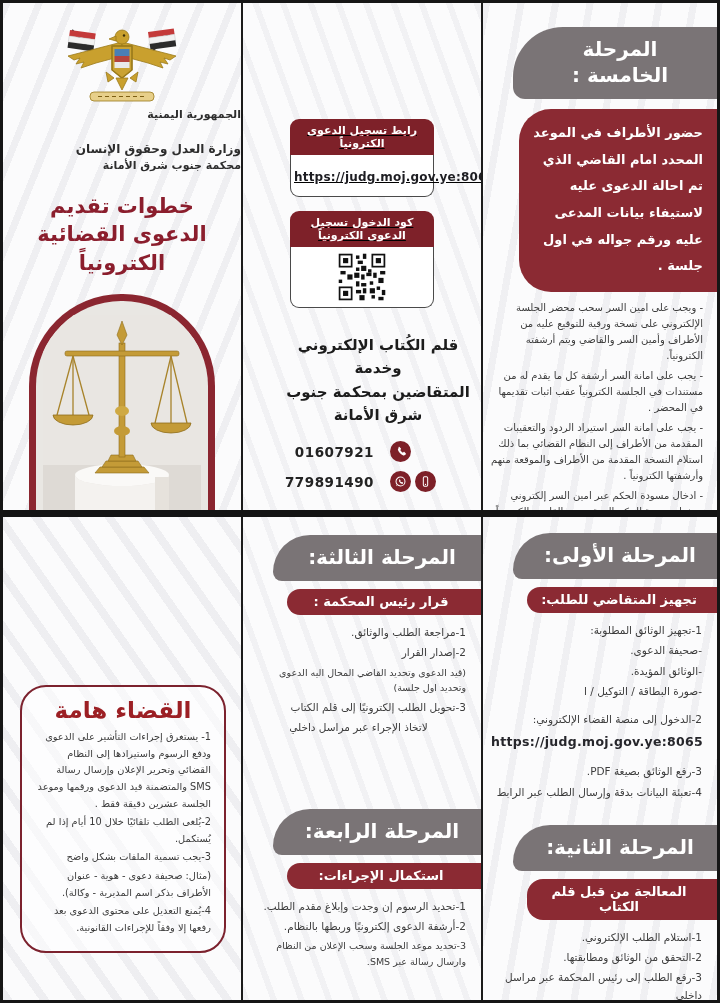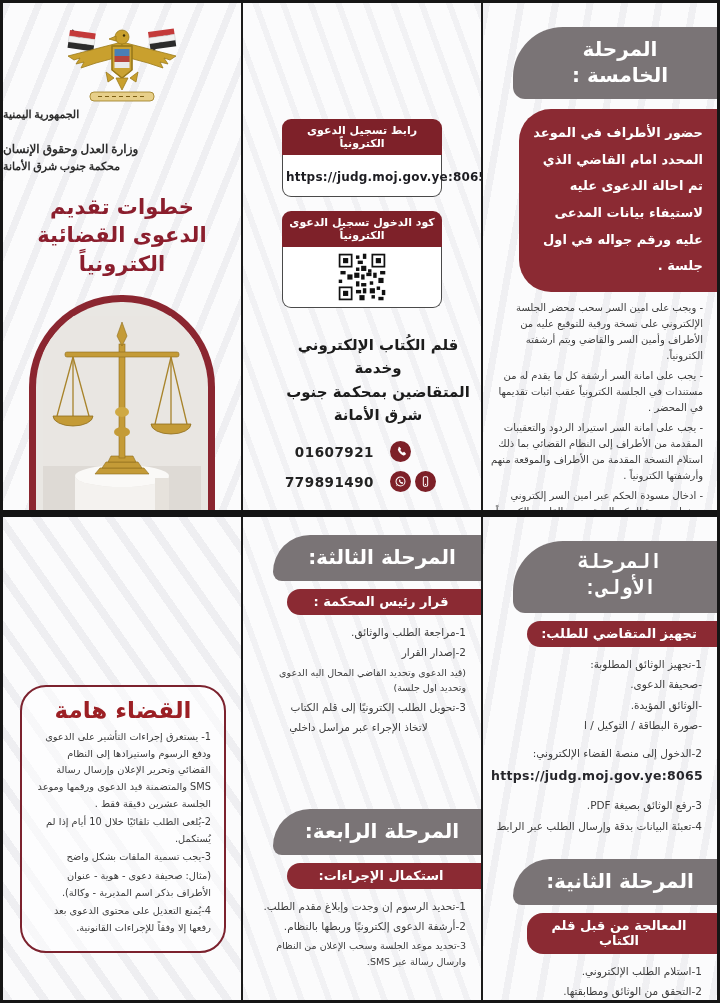--- a/index.html
+++ b/index.html
@@ -44,34 +44,34 @@
   .red-box{
     margin:10px 0 0 36px;background:#8b2a33;color:#fff;
     border-radius:32px 0 0 32px;padding:11px 14px 12px 10px;
     direction:rtl;text-align:right;font-weight:bold;font-size:13px;line-height:2.05;
   }
   .bullets{direction:rtl;text-align:right;color:#3c3c3c;font-size:10px;line-height:1.6;padding:8px 14px 0 8px;}
   .bullets p{margin:0 0 4px;}
 
   
   .emblem-wrap{width:132px;margin:13px auto 0;display:block;}
-  .ministry{margin-top:4px;text-align:left;direction:rtl;color:#2d2d2d;font-family:Liberation Serif, serif;}
+  .ministry{margin-top:4px;text-align:right;direction:rtl;color:#2d2d2d;}
   .ministry .m1{font-size:11px;font-weight:bold;letter-spacing:1px;}
   .ministry .m2{font-size:12px;font-weight:bold;margin-top:21px;}
   .ministry .m3{font-size:11px;font-weight:bold;margin-top:3px;}
   .cover-title{margin-top:20px;text-align:center;direction:rtl;color:#8b1e2d;font-weight:bold;font-size:21px;line-height:1.35;}
   .arch{
     width:172px;height:252px;margin:17px auto 0;
     border:7px solid #8b2630;border-bottom:none;border-radius:92px 92px 0 0;
     background:#e9e7e3;overflow:hidden;position:relative;
   }
   .arch svg{position:absolute;bottom:0;left:50%;transform:translateX(-50%);}
 
   
-  .card{width:160px;margin:0 auto;border-radius:10px;}
+  .card{width:144px;margin:0 auto;border-radius:10px;text-decoration:underline;}
   .card .card-head{
     background:#7e2129;color:#fff;border-radius:9px 9px 0 0;
     font-size:11px;font-weight:bold;text-align:center;direction:rtl;padding:5px 4px;
   }
   .card .card-body{
     background:#fff;border:1.5px solid #4a4a4a;border-top:none;border-radius:0 0 9px 9px;
     text-align:center;padding:11px 3px;
   }
   .card .url{font-weight:bold;font-size:12px;color:#1d1d22;letter-spacing:.2px;direction:ltr;}
   .card.qr .card-body{padding:5px 3px;}
@@ -341,21 +341,21 @@
       <div class="stage-head" style="margin-top:72px;">المرحلة الرابعة:</div>
       <div class="stage-sub">استكمال الإجراءات:</div>
       <div class="stage-body">
         <p>1-تحديد الرسوم إن وجدت وإبلاغ مقدم الطلب.</p>
         <p>2-أرشفة الدعوى إلكترونيًا وربطها بالنظام.</p>
         <p class="small">3-تحديد موعد الجلسة وسحب الإعلان من النظام وارسال رسالة عبر SMS.</p>
       </div>
     </div>
 
     <div class="panel p3 rays-c">
-      <div class="stage-head" style="margin-top:24px;font-family:Liberation Mono, monospace;">المرحلة الأولى:</div>
+      <div class="stage-head" style="margin-top:16px;">المرحلة الأولى:</div>
       <div class="stage-sub">تجهيز المتقاضي للطلب:</div>
       <div class="stage-body">
         <p>1-تجهيز الوثائق المطلوبة:</p>
         <p>-صحيفة الدعوى.</p>
         <p>-الوثائق المؤيدة.</p>
         <p>-صورة البطاقة / التوكيل / ا</p>
         <p class="gap">2-الدخول إلى منصة القضاء الإلكتروني:</p>
         <p class="url-line">https://judg.moj.gov.ye:8065</p>
         <p class="gap">3-رفع الوثائق بصيغة PDF.</p>
         <p>4-تعبئة البيانات بدقة وإرسال الطلب عبر الرابط</p>

